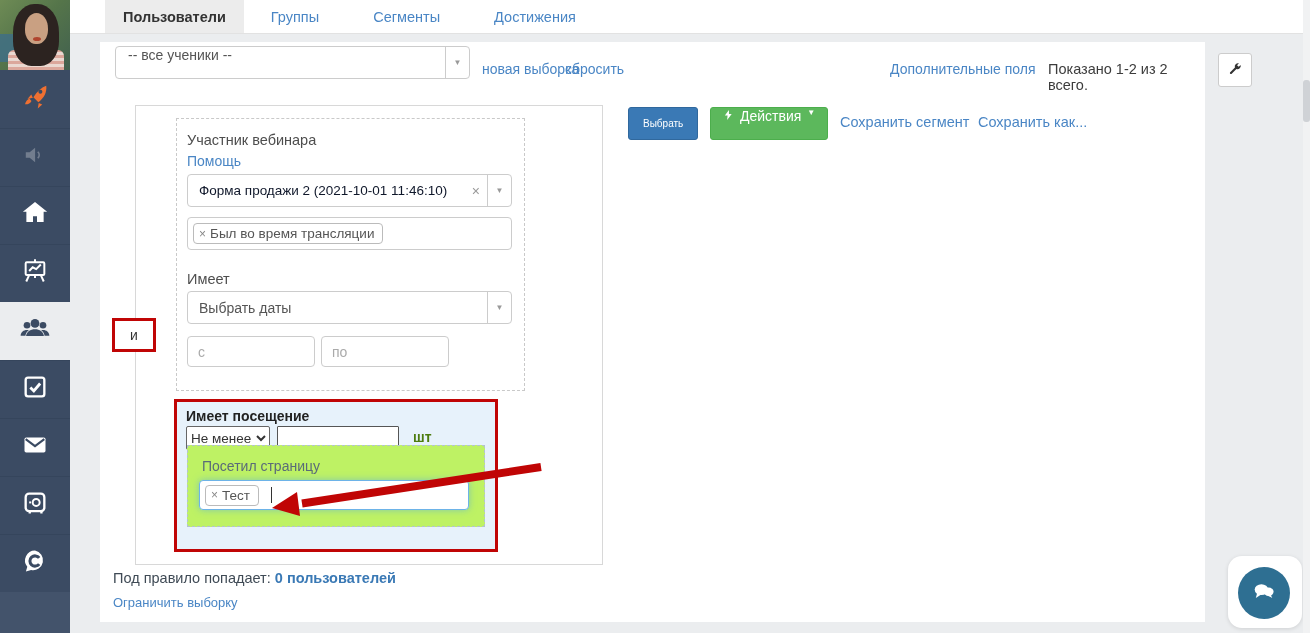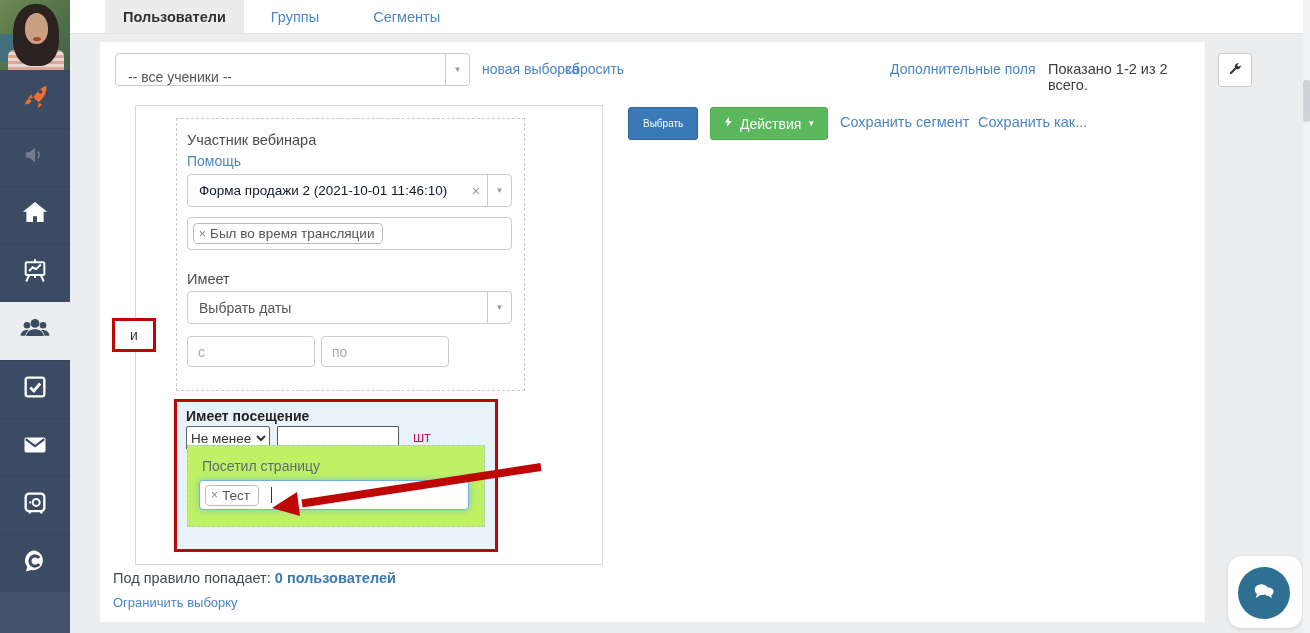--- a/index.html
+++ b/index.html
@@ -25,36 +25,36 @@
   .side-fill{position:absolute;left:0;top:592px;width:70px;height:41px;background:#43536b;}
   
   .tabbar{position:absolute;left:70px;top:0;width:1240px;height:34px;background:#fff;
     border-bottom:1px solid #e2e2e2;display:flex;align-items:stretch;padding-left:35px;box-sizing:border-box;}
   .tab{display:flex;align-items:center;padding:0 27px;font-size:14.5px;color:#4a86c5;cursor:pointer;white-space:nowrap;}
   .tab.active{background:#ececec;color:#333;font-weight:bold;padding:0 18px;}
   
   .panel{position:absolute;left:100px;top:42px;width:1105px;height:580px;background:#fff;}
   .link{color:#4a86c5;font-size:14px;cursor:pointer;text-decoration:none;white-space:nowrap;}
   
-  .seg-select{position:absolute;left:15px;top:11px;width:355px;height:33px;border:1px solid #ccc;border-radius:4px;
-    background:#fff;display:flex;align-items:flex-end;box-sizing:border-box;cursor:pointer;}
+  .seg-select{position:absolute;left:15px;top:4px;width:355px;height:33px;border:1px solid #ccc;border-radius:4px;
+    background:#fff;display:flex;align-items:flex-start;box-sizing:border-box;cursor:pointer;}
   .seg-select .val{flex:1;padding:0 12px;font-size:14px;color:#555;}
   .caret-cell{width:23px;align-self:stretch;border-left:1px solid #ccc;display:flex;align-items:center;justify-content:center;
     color:#999;font-size:8px;}
   .lnk-new{position:absolute;left:382px;top:19px;}
   .lnk-reset{position:absolute;left:465px;top:19px;}
   .lnk-addf{position:absolute;left:790px;top:19px;}
   .shown{position:absolute;left:948px;top:19px;font-size:14.5px;color:#3c3c3c;}
   .wrench-btn{position:absolute;left:1118px;top:11px;width:32px;height:32px;border:1px solid #ccc;border-radius:3px;
     background:#fff;display:flex;align-items:center;justify-content:center;cursor:pointer;}
   
   .btn-select{position:absolute;left:528px;top:65px;height:31px;padding:0 14px;background:#3a79b5;border:1px solid #30689d;
     border-radius:3px;color:#fff;font-size:10px;display:flex;align-items:center;cursor:pointer;}
   .btn-actions{position:absolute;left:610px;top:65px;height:31px;padding:0 12px;background:#5cb85c;border:1px solid #4cae4c;
-    border-radius:3px;color:#fff;font-size:14px;display:flex;align-items:center;gap:6px;cursor:pointer;}
+    border-radius:3px;color:#fff;font-size:14px;display:flex;align-items:flex-start;gap:6px;cursor:pointer;}
   .btn-actions .dcaret{font-size:8px;}
   .lnk-saveseg{position:absolute;left:740px;top:72px;font-size:14.5px;}
   .lnk-saveas{position:absolute;left:878px;top:72px;font-size:14.5px;}
   
   .rule-card{position:absolute;left:35px;top:63px;width:468px;height:460px;border:1px solid #d8d8d8;background:#fff;box-sizing:border-box;}
   .dash-group{position:absolute;left:40px;top:12px;width:347px;height:271px;border:1px dashed #c9c9c9;}
   .grp-title{position:absolute;left:10px;top:13px;font-size:14.5px;color:#4e4e4e;}
   .grp-help{position:absolute;left:10px;top:34px;font-size:14px;}
   .form-select{position:absolute;left:10px;top:55px;width:325px;height:33px;border:1px solid #ccc;border-radius:4px;
     display:flex;align-items:center;box-sizing:border-box;cursor:pointer;background:#fff;}
@@ -78,21 +78,21 @@
   .and-box{position:absolute;left:12px;top:276px;width:44px;height:34px;background:#fff;border:3px solid #c00505;
     display:flex;align-items:center;justify-content:center;font-size:14px;color:#333;box-sizing:border-box;z-index:3;}
   
   .visit-box{position:absolute;left:38px;top:293px;width:324px;height:153px;border:3px solid #c00505;
     background:#e7f2fb;box-sizing:border-box;}
   .visit-title{position:absolute;left:9px;top:6px;font-size:14px;font-weight:bold;color:#222;}
   .visit-select{position:absolute;left:9px;top:24px;width:84px;height:24px;font-size:13.5px;color:#333;
     border:1px solid #666;background:#fff;border-radius:2px;font-family:"Liberation Sans",sans-serif;}
   .visit-count{position:absolute;left:100px;top:24px;width:122px;height:24px;border:1px solid #555;border-radius:1px;
     box-sizing:border-box;padding:0 6px;font-size:13.5px;outline:none;background:#fff;}
-  .visit-unit{position:absolute;left:236px;top:27px;font-size:14px;color:#be185d;}
+  .visit-unit{position:absolute;left:236px;top:27px;font-size:14px;color:#4d7c0f;font-weight:bold;}
   .page-box{position:absolute;left:10px;top:43px;width:296px;height:80px;border:1px dashed #b4c3cc;background:#bef264;}
   .page-title{position:absolute;left:14px;top:12px;font-size:14px;color:#5a6b78;}
   .focus-input{position:absolute;left:11px;top:34px;width:270px;height:30px;border:1px solid #6db3e8;border-radius:4px;
     background:#fff;box-shadow:0 0 7px rgba(82,168,236,.55);display:flex;align-items:center;box-sizing:border-box;}
   .cursor-bar{width:1px;height:16px;background:#333;margin-left:12px;}
   
   .arrow-svg{position:absolute;left:150px;top:410px;width:310px;height:70px;z-index:4;pointer-events:none;}
   
   .match-line{position:absolute;left:13px;top:528px;font-size:14.5px;color:#3f4a55;}
   .match-count{font-weight:bold;color:#3a79b5;}
@@ -206,20 +206,21 @@
     </span>
   </div>
 
   <div class="side-fill"></div>
 </div>
 
 <div class="tabbar">
   <div class="tab active">Пользователи</div>
   <div class="tab">Группы</div>
   <div class="tab">Сегменты</div>
+  <div class="tab">Достижения</div>
 </div>
 
 <div class="panel">
 
   <div class="seg-select">
     <span class="val">-- все ученики --</span>
     <span class="caret-cell">▼</span>
   </div>
   <a class="link lnk-new">новая выборка</a>
   <a class="link lnk-reset">сбросить</a>

